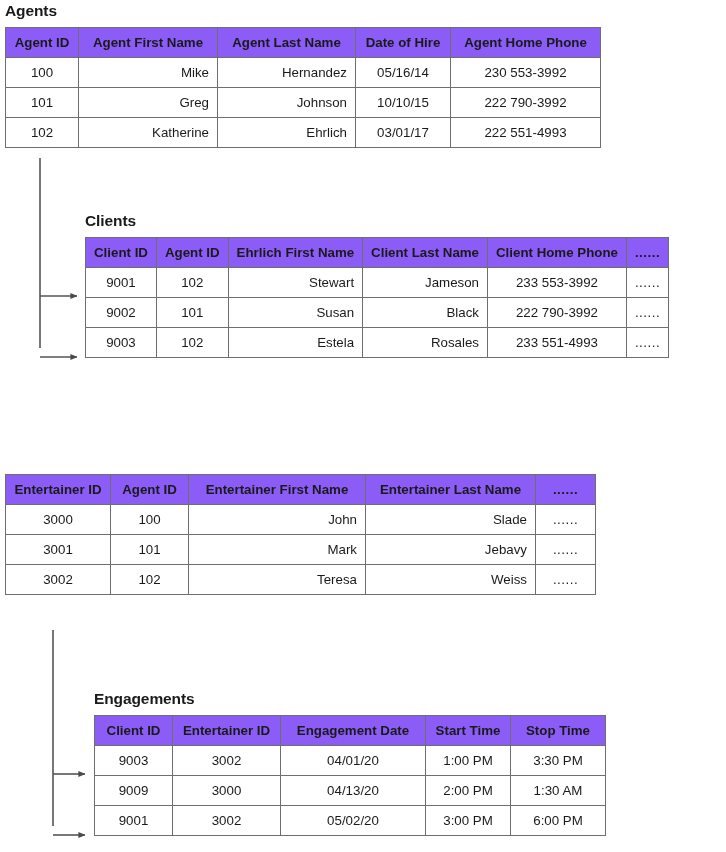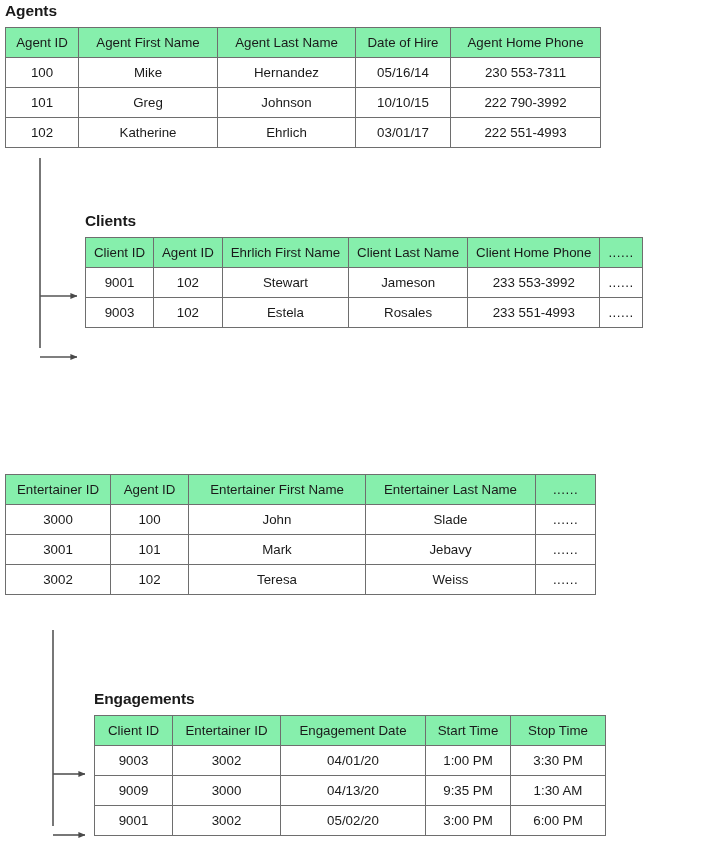--- a/index.html
+++ b/index.html
@@ -51,28 +51,29 @@
     height: 30px;
     padding: 0 8px;
     font-size: 13.3px;
     font-weight: normal;
     color: #1a1a1a;
     white-space: nowrap;
     overflow: hidden;
     box-sizing: border-box;
   }
   table.db-table th {
-    background: #86efac;
+    background: #8b5cf6;
     text-align: center;
+    font-weight: bold;
   }
   table.db-table td {
     background: #ffffff;
   }
   td.num, th.num { text-align: center; }
-  td.txt { text-align: center; }
+  td.txt { text-align: right; }
   td.dots, th.dots { text-align: center; letter-spacing: 0.5px; }
   td.hl { background: #c2c2c2; }
 
   
   #entity-agents       { left: 5px;  top: 2px; }
   #entity-clients      { left: 85px; top: 212px; }
   #entity-entertainers { left: 5px;  top: 474px; }
   #entity-engagements  { left: 94px; top: 690px; }
 </style>
 </head>
@@ -118,21 +119,21 @@
           <th class="num">Date of Hire</th>
           <th class="num">Agent Home Phone</th>
         </tr>
       </thead>
       <tbody>
         <tr>
           <td class="num">100</td>
           <td class="txt">Mike</td>
           <td class="txt">Hernandez</td>
           <td class="num">05/16/14</td>
-          <td class="num">230 553-7311</td>
+          <td class="num">230 553-3992</td>
         </tr>
         <tr>
           <td class="num">101</td>
           <td class="txt">Greg</td>
           <td class="txt">Johnson</td>
           <td class="num">10/10/15</td>
           <td class="num">222 790-3992</td>
         </tr>
         <tr>
           <td class="num hl">102</td>
@@ -169,20 +170,28 @@
       <tbody>
         <tr>
           <td class="num">9001</td>
           <td class="num hl">102</td>
           <td class="txt">Stewart</td>
           <td class="txt">Jameson</td>
           <td class="num">233 553-3992</td>
           <td class="dots">......</td>
         </tr>
         <tr>
+          <td class="num">9002</td>
+          <td class="num">101</td>
+          <td class="txt">Susan</td>
+          <td class="txt">Black</td>
+          <td class="num">222 790-3992</td>
+          <td class="dots">......</td>
+        </tr>
+        <tr>
           <td class="num">9003</td>
           <td class="num hl">102</td>
           <td class="txt">Estela</td>
           <td class="txt">Rosales</td>
           <td class="num">233 551-4993</td>
           <td class="dots">......</td>
         </tr>
       </tbody>
     </table>
   </div>
@@ -255,21 +264,21 @@
           <td class="num">9003</td>
           <td class="num hl">3002</td>
           <td class="num">04/01/20</td>
           <td class="num">1:00 PM</td>
           <td class="num">3:30 PM</td>
         </tr>
         <tr>
           <td class="num">9009</td>
           <td class="num">3000</td>
           <td class="num">04/13/20</td>
-          <td class="num">9:35 PM</td>
+          <td class="num">2:00 PM</td>
           <td class="num">1:30 AM</td>
         </tr>
         <tr>
           <td class="num">9001</td>
           <td class="num hl">3002</td>
           <td class="num">05/02/20</td>
           <td class="num">3:00 PM</td>
           <td class="num">6:00 PM</td>
         </tr>
       </tbody>

